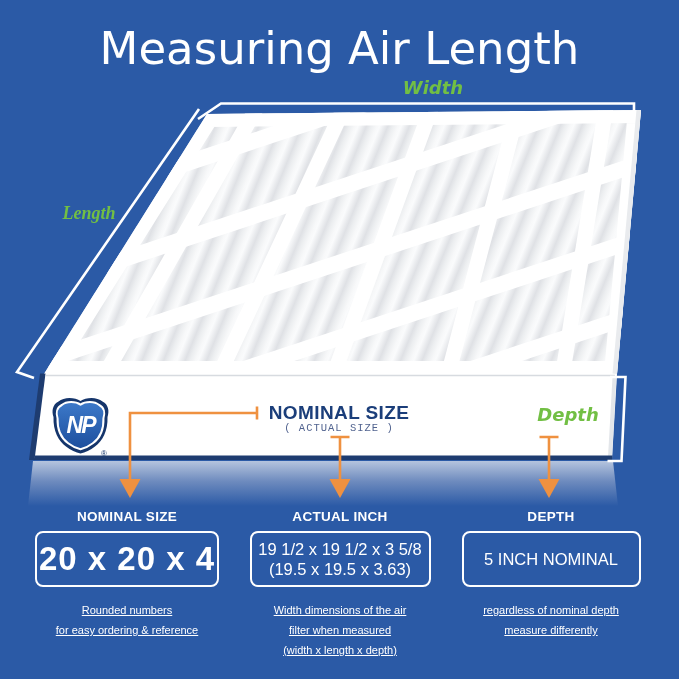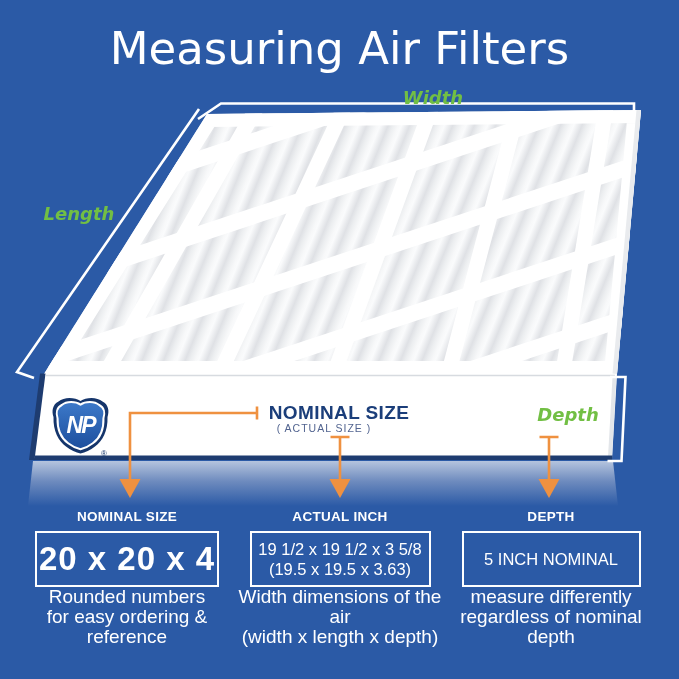--- a/index.html
+++ b/index.html
@@ -16,41 +16,41 @@
     left:0;right:0;top:22px;text-align:center;
     color:var(--white);font-family:"DejaVu Sans",sans-serif;
     font-size:45px;font-weight:400;letter-spacing:0px;
   }
   .label-green{
     color:var(--green);
     font-family:"DejaVu Sans",sans-serif;
     font-weight:bold;font-style:italic;
     font-size:18px;text-align:center;width:120px;
   }
-  .width-label{left:373px;top:77px;margin-top:10px;}
-  .length-label{left:19px;top:203px;}
+  .width-label{left:373px;top:77px;}
+  .length-label{left:29px;top:203px;font-family:Liberation Serif, serif;}
   .depth-label{left:508px;top:404px;}
   .face-title{
     left:239px;top:402px;width:200px;text-align:center;
     color:var(--navy);font-size:19px;font-weight:bold;letter-spacing:.4px;
   }
   .face-sub{
-    left:224px;top:422px;width:200px;text-align:center;
-    color:#51638f;font-size:10.5px;letter-spacing:1px;
+    left:239px;top:422px;width:200px;text-align:center;
+    color:#51638f;font-size:10.5px;letter-spacing:1px;font-family:Liberation Mono, monospace;
   }
   .col{top:509px;width:210px;text-align:center;color:var(--white);}
   .col-header{font-size:13.5px;font-weight:bold;letter-spacing:.3px;margin-bottom:7px;}
   .col-box{
-    border:2px solid var(--white);border-radius:0;
+    border:2px solid var(--white);border-radius:8px;
     height:52px;margin:0 auto;
     display:flex;flex-direction:column;justify-content:center;align-items:center;
   }
   .box-big{font-size:33px;font-weight:bold;letter-spacing:1px;}
   .box-line{font-size:16.5px;line-height:20px;}
-  .col-desc{font-size:19px;line-height:20px;}
+  .col-desc{margin-top:13px;font-size:11px;line-height:20px;text-decoration:underline;}
   .w180{width:180px;} .w177{width:177px;} .w175{width:175px;}
   .c1{left:22px;} .c2{left:235px;} .c3{left:446px;}
   svg .orange-stroke{stroke:var(--orange);}
   svg .orange-fill{fill:var(--orange);}
 </style>
 </head>
 <body>
 
 <div class="stage">
 
@@ -136,21 +136,21 @@
                C 109.5 411, 108.5 404.5, 102.5 401.5 C 97 396.5, 86 397, 80.5 401 Z"></path>
       <path fill="url(#shieldBlue)" stroke="#ffffff" stroke-width="2.4" transform="translate(80.5 425) scale(0.85) translate(-80.5 -425)" d="M 80.5 401 C 75 397, 64 396.5, 58.5 401.5 C 52.5 404.5, 51.5 411, 53.5 417
                C 53 431, 58.5 441, 66 446.5 C 70.5 450, 76 452.5, 80.5 453.5
                C 85 452.5, 90.5 450, 95 446.5 C 102.5 441, 108 431, 107.5 417
                C 109.5 411, 108.5 404.5, 102.5 401.5 C 97 396.5, 86 397, 80.5 401 Z"></path>
       <text x="80.5" y="433" text-anchor="middle" fill="#ffffff" font-family="Liberation Sans, sans-serif" font-size="23" font-weight="bold" font-style="italic" letter-spacing="-2">NP</text>
       <text x="104" y="456" text-anchor="middle" fill="#15356b" font-size="8" font-family="Liberation Sans, sans-serif">®</text>
     </g>
   </svg>
 
-  <div class="abs title">Measuring Air Filters</div>
+  <div class="abs title">Measuring Air Length</div>
 
   <div class="abs label-green width-label">Width</div>
   <div class="abs label-green length-label">Length</div>
   <div class="abs label-green depth-label">Depth</div>
 
   <div class="abs face-title">NOMINAL SIZE</div>
   <div class="abs face-sub">( ACTUAL SIZE )</div>
 
   <div class="abs col c1">
     <div class="col-header">NOMINAL SIZE</div>
@@ -164,28 +164,29 @@
   </div>
 
   <div class="abs col c2">
     <div class="col-header">ACTUAL INCH</div>
     <div class="col-box w177">
       <div class="box-line">19 1/2 x 19 1/2 x 3 5/8</div>
       <div class="box-line">(19.5 x 19.5 x 3.63)</div>
     </div>
     <div class="col-desc">
       <div>Width dimensions of the air</div>
+      <div>filter when measured</div>
       <div>(width x length x depth)</div>
     </div>
   </div>
 
   <div class="abs col c3">
     <div class="col-header">DEPTH</div>
     <div class="col-box w175">
       <div class="box-line">5 INCH NOMINAL</div>
     </div>
     <div class="col-desc">
+      <div>regardless of nominal depth</div>
       <div>measure differently</div>
-      <div>regardless of nominal depth</div>
     </div>
   </div>
 
 </div>
 
 </body></html>

